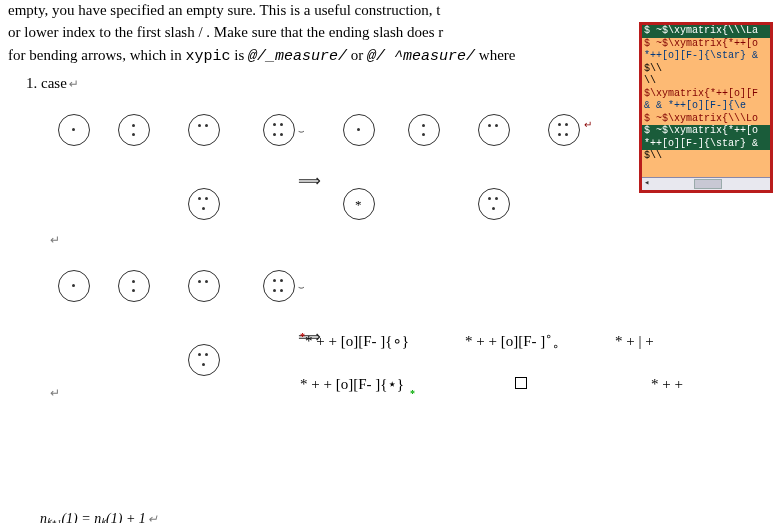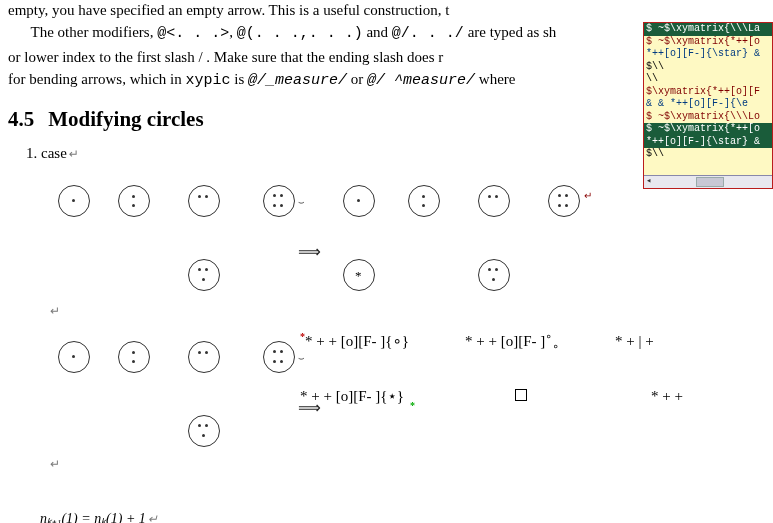--- a/index.html
+++ b/index.html
@@ -34,45 +34,39 @@
 
 .formulas{position:absolute;left:300px;top:325px;font-family:Georgia;font-size:15px;line-height:2.0}
 .formulas .row{display:flex;gap:56px;white-space:nowrap;align-items:baseline}
 .star-pre{color:#b00;font-weight:bold;position:relative;top:-6px;font-size:10px}
 .star-post{color:#0a0;font-weight:bold;position:relative;top:8px;font-size:10px;left:6px}
 .small-sup{font-size:11px;vertical-align:super}
 .small-sub{font-size:11px;vertical-align:sub}
 .sq{display:inline-block;width:10px;height:10px;border:1px solid #000}
 .eqline{position:absolute;left:40px;top:510px;font-style:italic;font-size:14px}
 
-.panel{position:absolute;top:22px;right:0;width:128px;height:165px;border:1px solid #b91c1c;background:#fef9c3;font-family:'Courier New',monospace;font-size:10px;line-height:1.25;overflow:hidden;white-space:nowrap;color:#000}
+.panel{position:absolute;top:22px;right:0;width:128px;height:165px;border:3px solid #b91c1c;background:#fdba74;font-family:'Courier New',monospace;font-size:10px;line-height:1.25;overflow:hidden;white-space:nowrap;color:#000}
 .panel .hl-green{background:#1a5c3a;color:#fff}
 .panel .hl-red{color:#800000}
 .panel .hl-blue{color:#003a80}
 .panel .row{padding:0 2px}
 .panel .scroll{position:absolute;bottom:0;left:0;right:0;height:12px;border-top:1px solid #88a;background:#e8e8ef;display:flex;align-items:center}
 .panel .scroll .thumb{margin-left:52px;width:26px;height:8px;background:#c8c8d4;border:1px solid #9aa}
 .panel .scroll .lar{position:absolute;left:2px;font-size:9px;color:#333}
 </style>
 </head>
 <body>
 
 <div class="page">
-  <p class="para">empty, you have specified an empty arrow. This is a useful construction, t</p>
-  <p class="para indent">
-    <span>The other modifiers, </span><span class="mono">@&lt;. . .&gt;</span><span>, </span><span class="mono">@(. . .,. . .)</span><span> and </span><span class="mono">@/. . ./</span><span> are typed as sh</span>
-  </p>
+  <p class="para">empty, you have specified an empty sure. This is a useful construction, t</p>
   <p class="para">or lower index to the first slash / . Make sure that the ending slash does r</p>
   <p class="para">
     <span>for bending arrows, which in </span><span class="mono">xypic</span><span> is </span><span class="mono italic">@/_measure/</span><span> or </span><span class="mono italic">@/ ^measure/</span><span> where</span>
   </p>
 
-  <h2 class="sec-head">
-    <span class="num">4.5</span><span>Modifying circles</span>
-  </h2>
 
   <div class="case-label">
     <span>1.  case</span><span class="ret">↵</span>
   </div>
 
   <div class="board">
 
     <div class="face oneeye" style="left:10px;top:4px"></div>
     <div class="face twoeye" style="left:70px;top:4px"></div>
     <div class="face twoeyeh" style="left:140px;top:4px"></div>
@@ -129,21 +123,21 @@
 
     <span class="ret" style="position:absolute;left:0px;top:275px">↵</span>
   </div>
 
   <div class="formulas">
     <div class="row">
       <span><span class="star-pre">*</span><span>*  +  +  [o][F- ]{∘}</span></span>
       <span><span>*  +  +  [o][F- ]</span><span class="small-sup">∘</span><span class="small-sub">∘</span></span>
       <span>*  + | +</span>
     </div>
-    <div class="row" style="margin-top:24px">
+    <div class="row" style="margin-top:12px">
       <span><span>*  +  +  [o][F- ]{⋆}</span><span class="star-post">*</span></span>
       <span style="margin-left:50px"><span class="sq"></span></span>
       <span style="margin-left:68px">*  +  +</span>
     </div>
   </div>
 
   <div class="eqline">
     <span>nₖ₊₁(1) = nₖ(1) + 1</span><span class="ret">↵</span>
   </div>
 </div>

